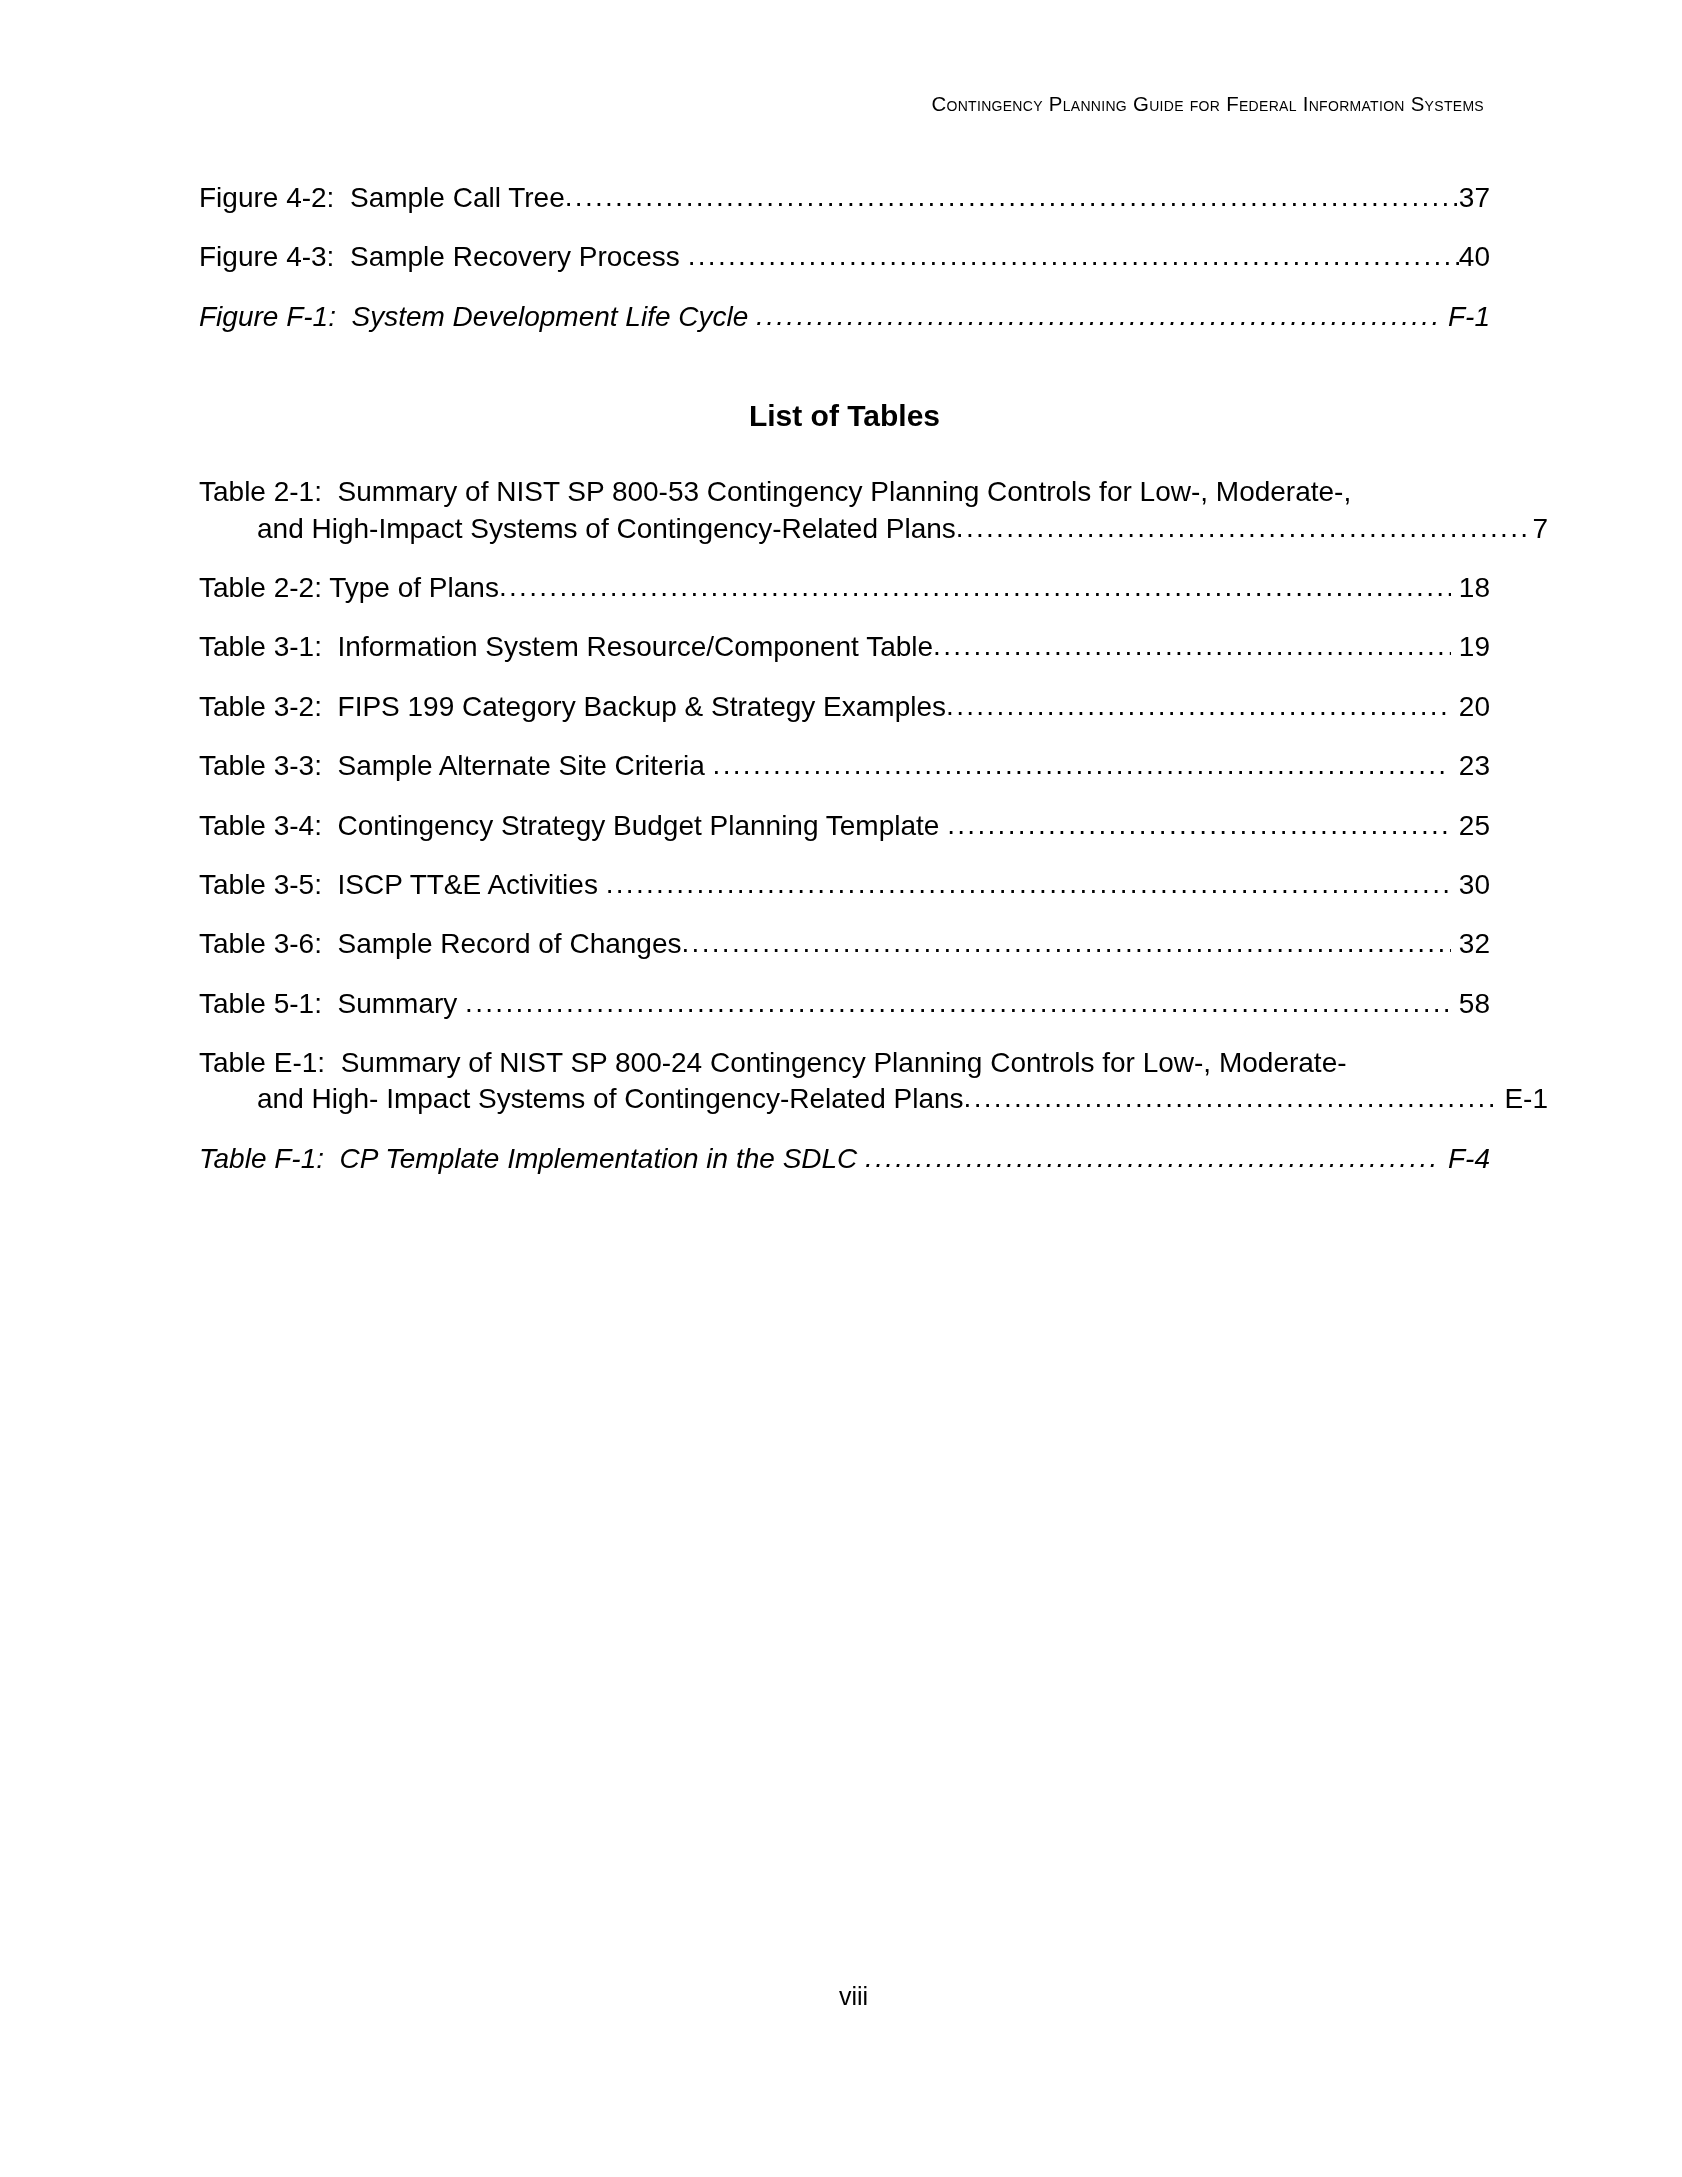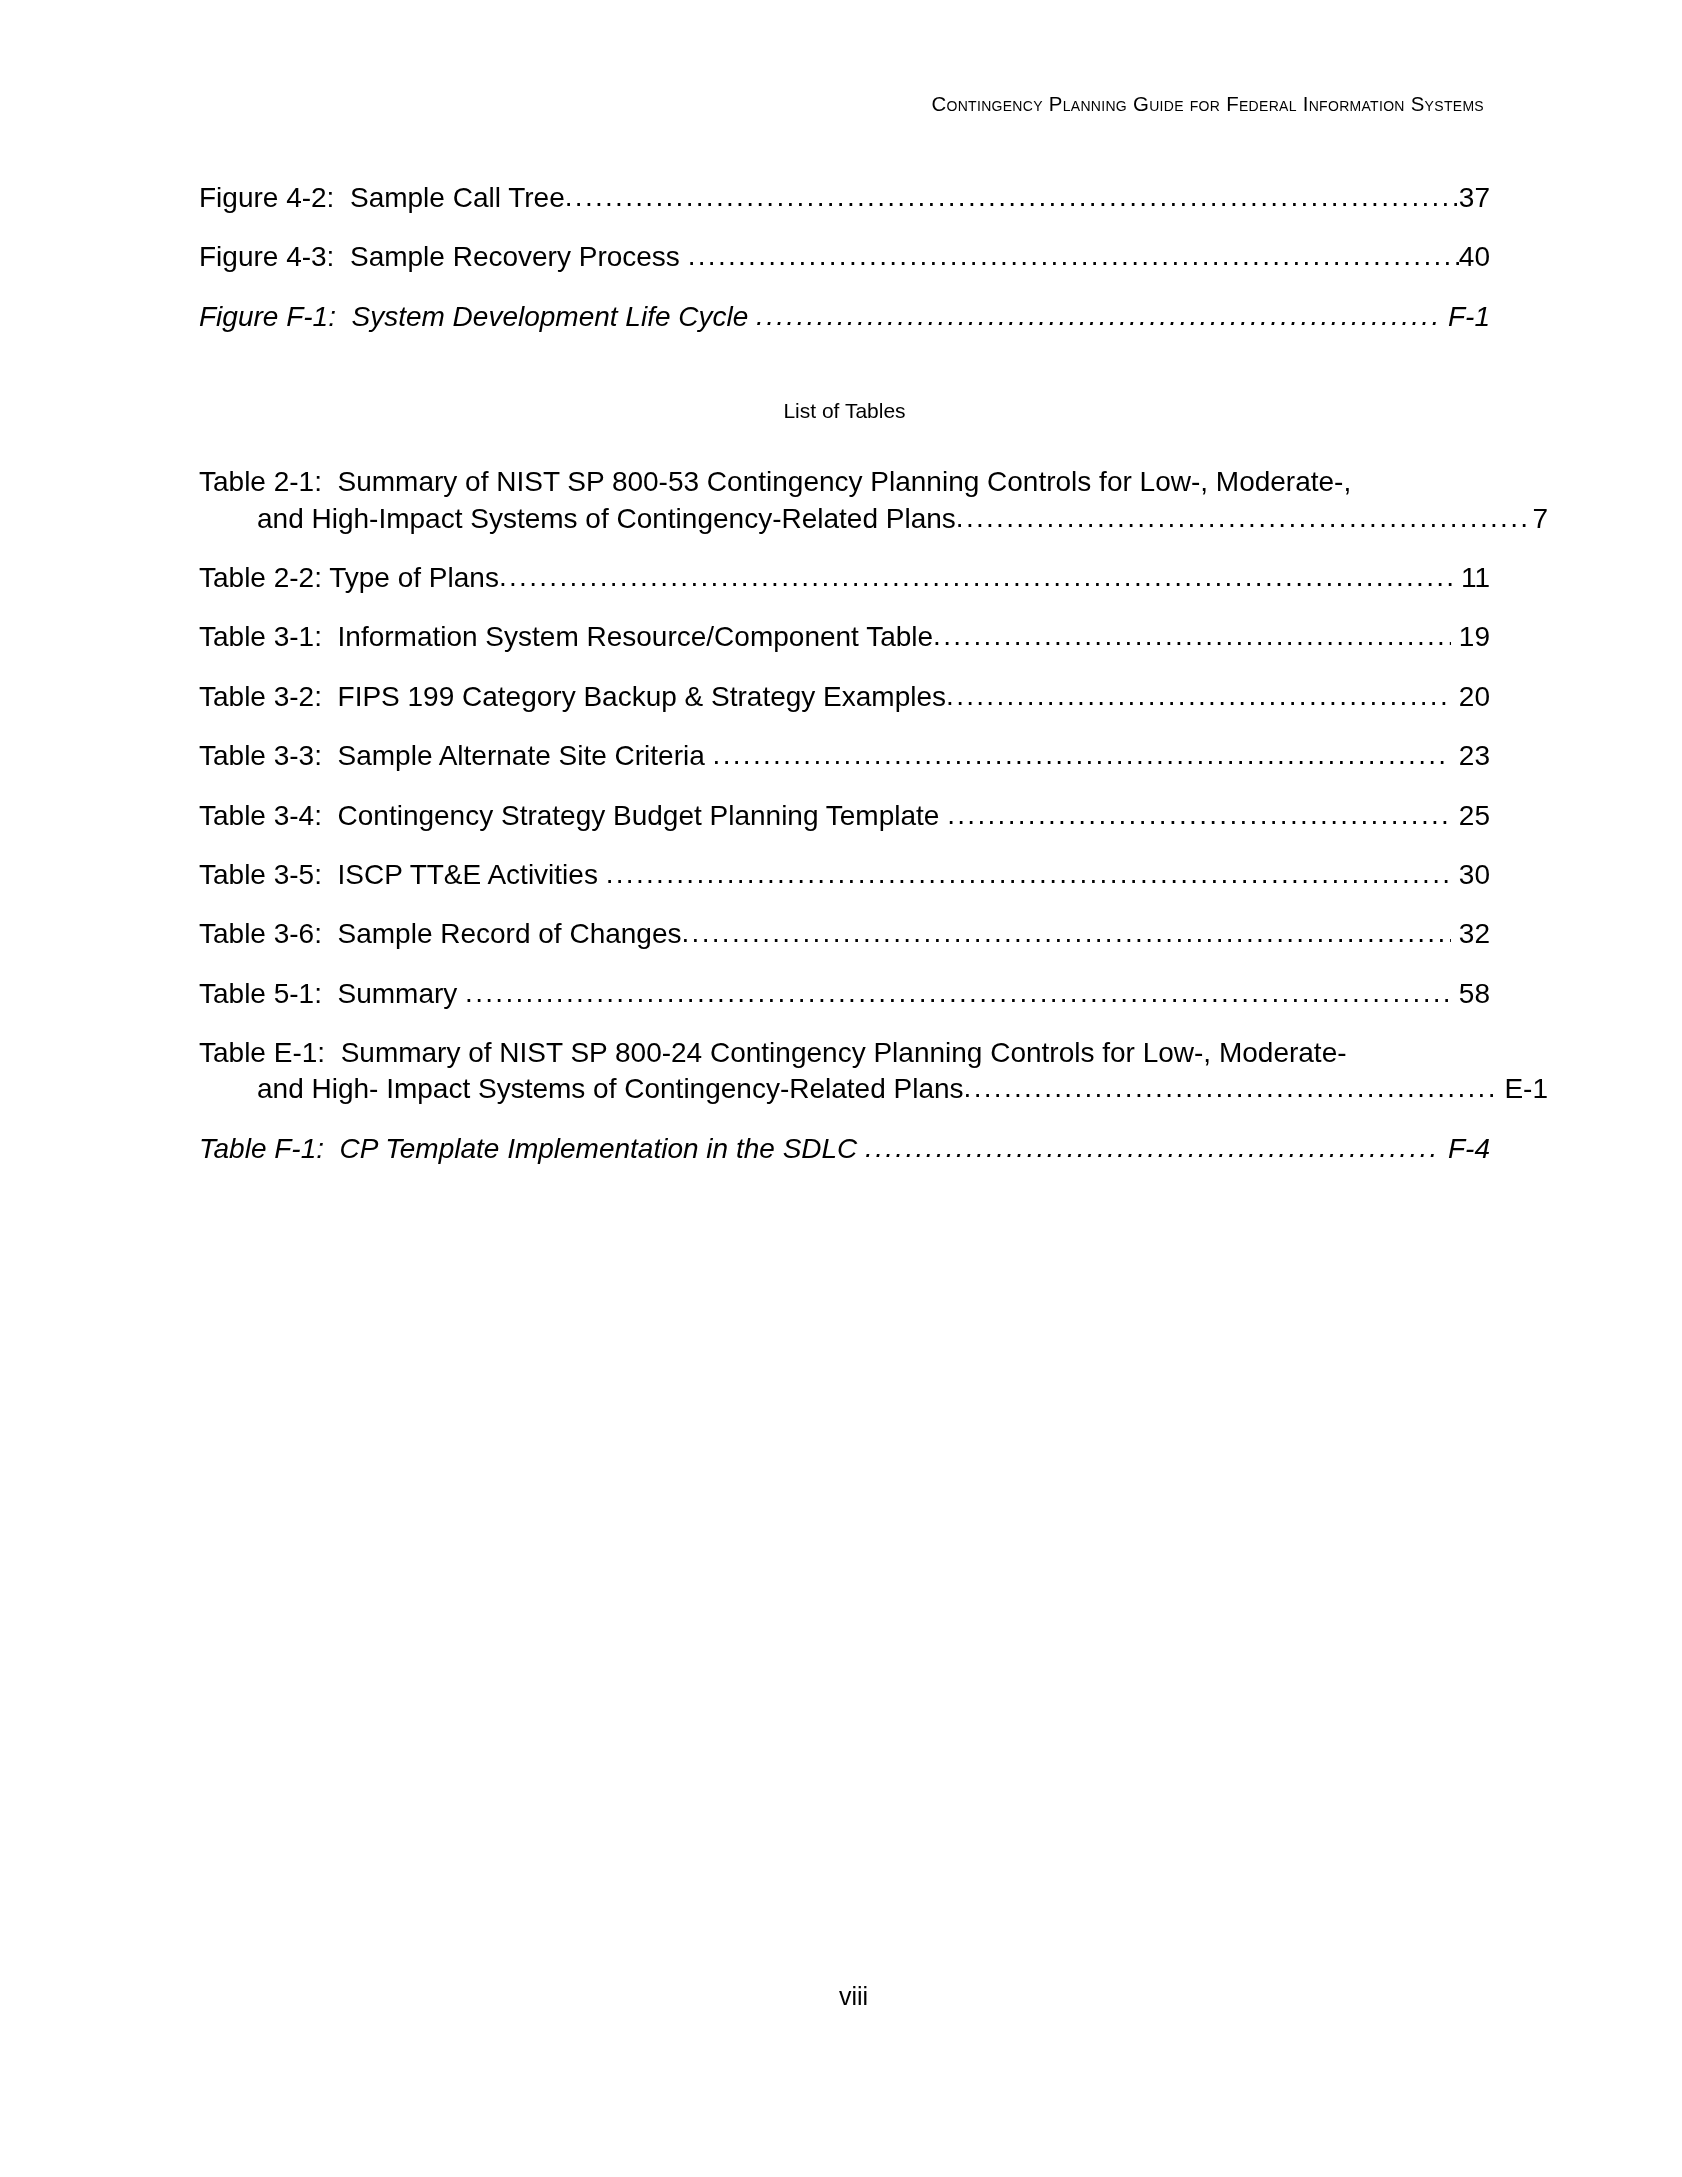--- a/index.html
+++ b/index.html
@@ -84,22 +84,22 @@
   
   .entry-first-line {
     white-space: pre;
   }
   .entry-cont {
     padding-left: 58px;
   }
 
   
   .section-heading {
-    font-size: 21px;
-    font-weight: normal;
+    font-size: 30px;
+    font-weight: bold;
     text-align: center;
     margin: 0;
     padding: 0;
   }
 
   .gap-before-heading { height: 64px; }
   .gap-after-heading  { height: 41px; }
 
   
   .page-footer {
@@ -162,21 +162,21 @@
           <span class="entry-label">and High-Impact Systems of Contingency-Related Plans</span>
           <span class="leader">....................................................................................................................................................................</span>
           <span class="entry-page">7</span>
         </div>
       </li>
 
       <li class="toc-entry">
         <div class="entry-row">
           <span class="entry-label">Table 2-2: Type of Plans</span>
           <span class="leader">....................................................................................................................................................................</span>
-          <span class="entry-page"> 11</span>
+          <span class="entry-page"> 18</span>
         </div>
       </li>
 
       <li class="toc-entry">
         <div class="entry-row">
           <span class="entry-label">Table 3-1:  Information System Resource/Component Table</span>
           <span class="leader">....................................................................................................................................................................</span>
           <span class="entry-page"> 19</span>
         </div>
       </li>

